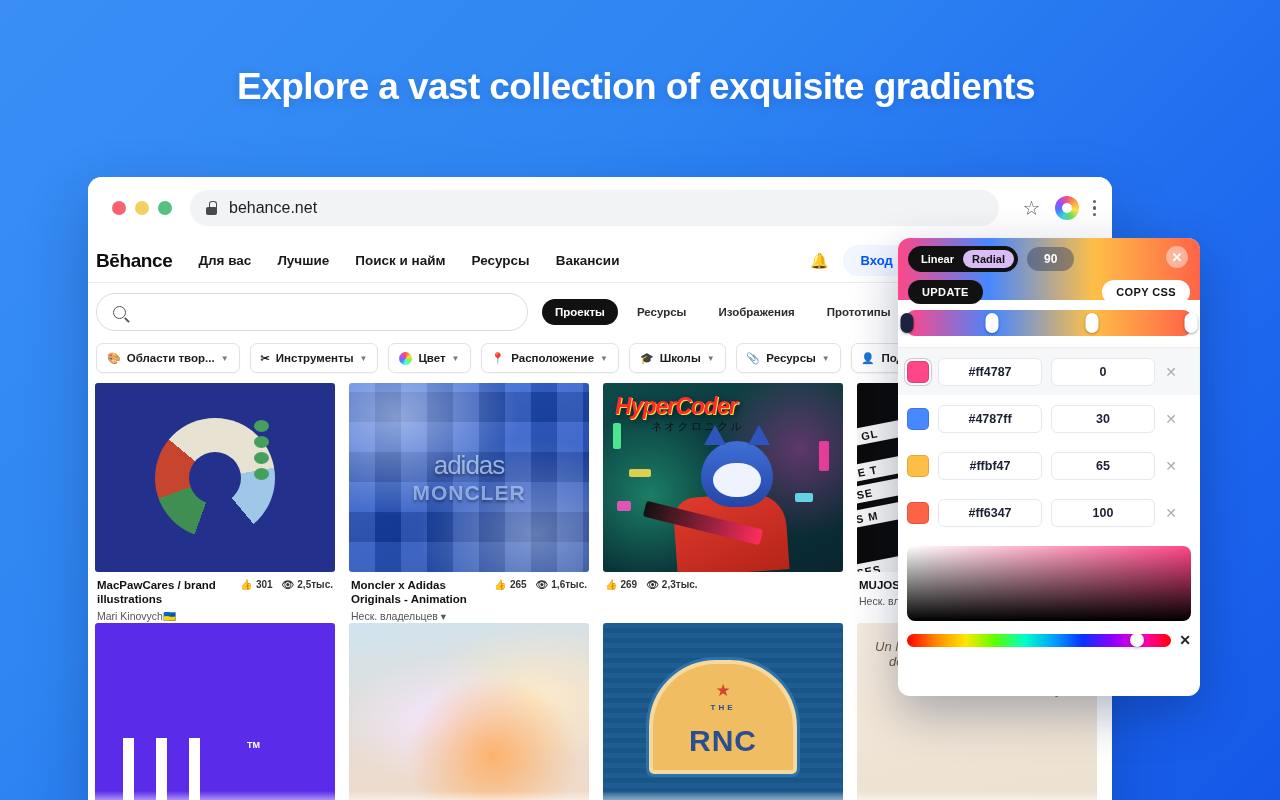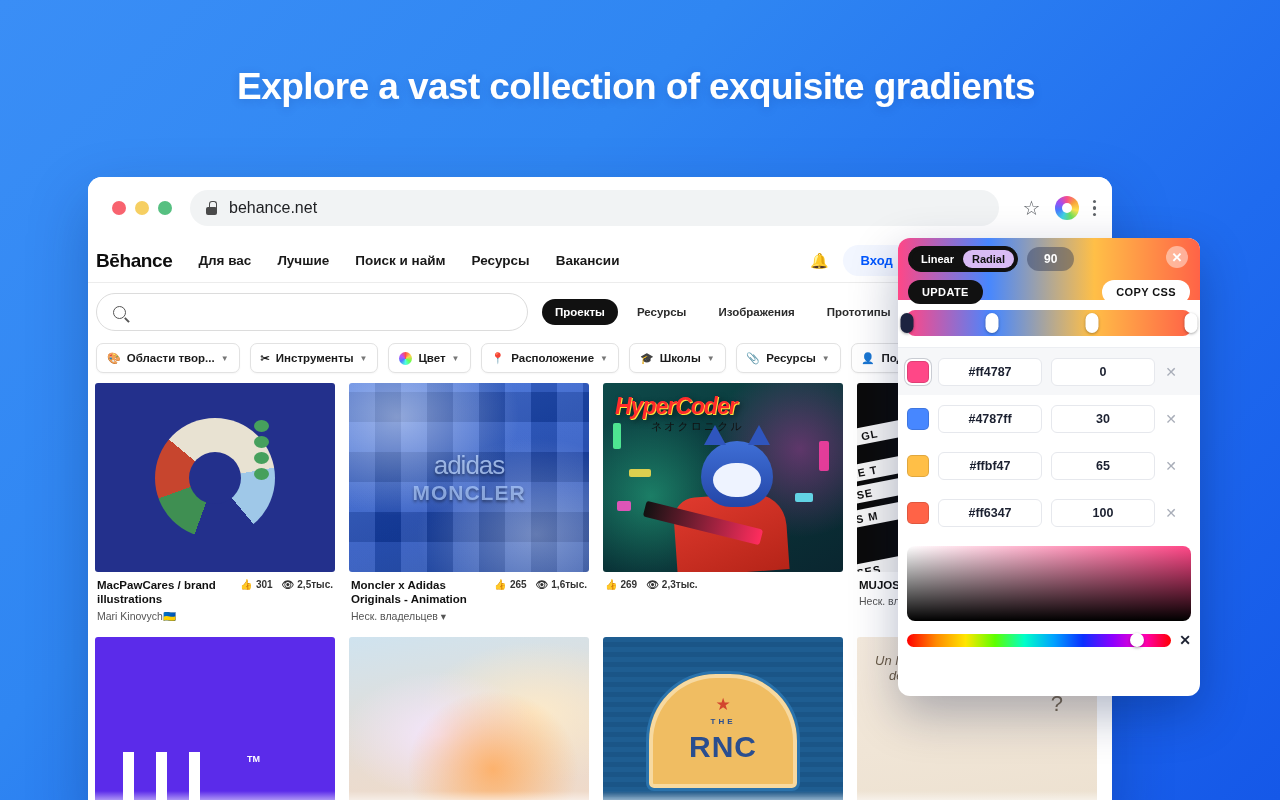--- a/index.html
+++ b/index.html
@@ -188,21 +188,21 @@
     display: grid;
     grid-template-columns: repeat(4, 240px);
     column-gap: 14px; row-gap: 0;
     padding: 0 0 0 7px;
   }
   .thumb {
     width: 240px; height: 189px;
     border-radius: 3px; overflow: hidden;
     position: relative;
   }
-  .meta { padding: 6px 2px 14px 2px; display: flex; gap: 6px; }
+  .meta { padding: 6px 2px 0 2px; display: flex; gap: 6px; }
   .meta-text { flex: 1; min-width: 0; }
   .card-title {
     font-size: 11.5px; font-weight: bold; color: #111;
     line-height: 1.25;
   }
   .card-sub { font-size: 10.5px; color: #555; margin-top: 3px; }
   .stats { display: flex; gap: 9px; align-items: flex-start; padding-top: 1px; }
   .stat { display: flex; align-items: center; gap: 3px; font-size: 10px; font-weight: bold; color: #333; white-space: nowrap; }
   .stat .gl { font-size: 10px; }
 
@@ -314,21 +314,21 @@
   .rnc-sign {
     width: 154px; height: 120px;
     background: #f0bd62; border: 3px solid #2a73ad;
     border-radius: 70px 70px 8px 8px;
     display: flex; flex-direction: column; align-items: center;
     padding-top: 22px;
     box-shadow: inset 0 0 0 4px #f7d9a0;
   }
   .rnc-star { font-size: 17px; color: #d2452e; line-height: 1; }
   .rnc-the { font-size: 8px; font-weight: bold; color: #2a4e8f; letter-spacing: 3px; margin-top: 4px; }
-  .rnc-word { font-size: 30px; font-weight: bold; color: #2a4e8f; letter-spacing: 1px; margin-top: 4px; }
+  .rnc-word { font-size: 30px; font-weight: bold; color: #2a4e8f; letter-spacing: 1px; margin-top: 12px; }
 
   .art-pascuas {
     background: linear-gradient(170deg, #f4eadd, #ece0cf);
     padding: 16px 18px;
   }
   .pas-t1 { font-size: 13px; color: #6b5b46; font-style: italic; }
   .pas-t2 { font-size: 13px; color: #6b5b46; font-style: italic; margin-left: 14px; }
   .pas-q { position: absolute; right: 34px; top: 54px; font-size: 22px; color: #7a6a52; }
 
   .fade-bottom {

